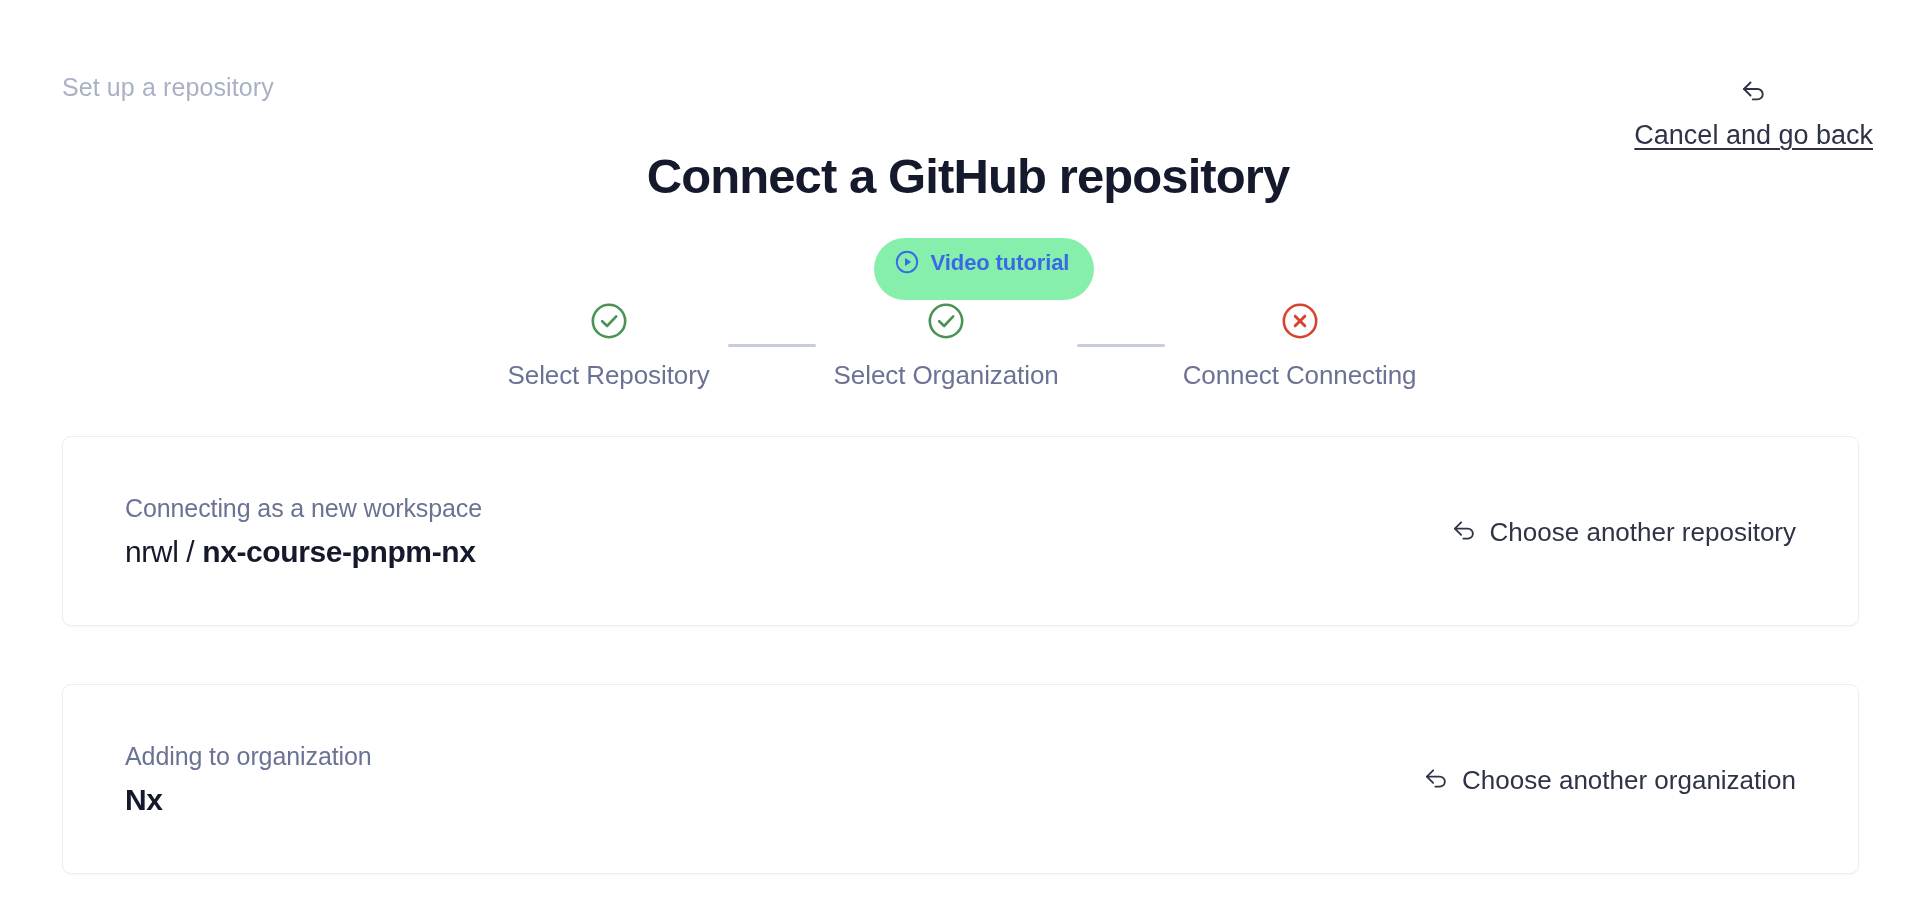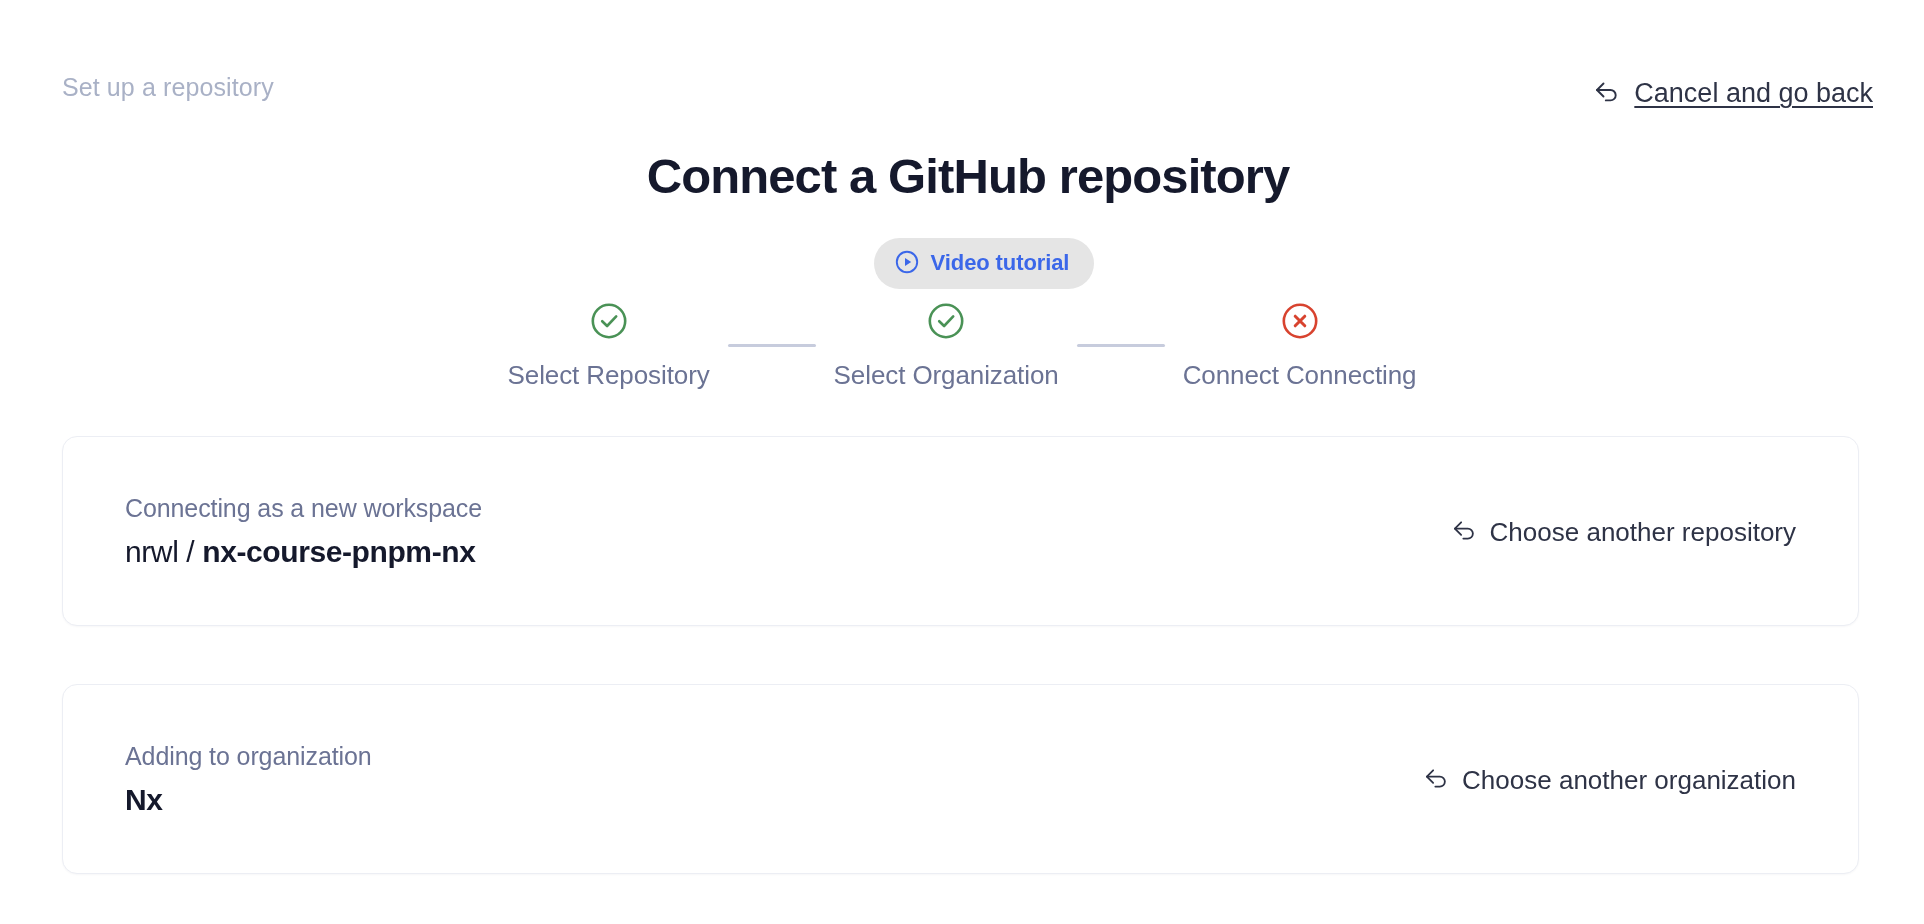--- a/index.html
+++ b/index.html
@@ -50,23 +50,23 @@
     font-weight: 700;
     color: #15192c;
     letter-spacing: -0.9px;
     white-space: nowrap;
   }
 
   .video-badge {
     display: inline-flex;
     align-items: center;
     gap: 11px;
-    background: #e5e5e5;
+    background: #86efac;
     border-radius: 999px;
-    padding: 11px 25px 11px 20px;
+    padding: 11px 25px 22px 20px;
     margin-left: 32px;
     cursor: pointer;
     border: none;
   }
   .video-badge .label {
     font-size: 22px;
     font-weight: 700;
     color: #3b67e9;
     letter-spacing: -0.1px;
     white-space: nowrap;
@@ -76,20 +76,21 @@
   
   .cancel-link {
     position: absolute;
     right: 51px;
     top: 78px;
     display: inline-flex;
     align-items: center;
     gap: 12px;
     cursor: pointer;
     text-decoration: none;
+    flex-direction: column;
   }
   .cancel-link .ltext {
     font-size: 27px;
     color: #2e3346;
     text-decoration: underline;
     text-underline-offset: 4px;
     text-decoration-thickness: 1.5px;
     white-space: nowrap;
   }
   .back-arrow { display: block; }
@@ -127,21 +128,21 @@
   }
   .step-ico { display: block; flex: none; }
 
   
   .card {
     position: absolute;
     left: 62px;
     width: 1797px;
     background: #ffffff;
     border: 1px solid #eceef4;
-    border-radius: 15px;
+    border-radius: 9px;
     box-shadow: 0 1px 2px rgba(28,35,60,0.035);
   }
   #card-repository { top: 436px; height: 190px; }
   #card-organization { top: 684px; height: 190px; }
 
   .card-inner {
     position: relative;
     height: 100%;
     padding: 0 62px;
     display: flex;

